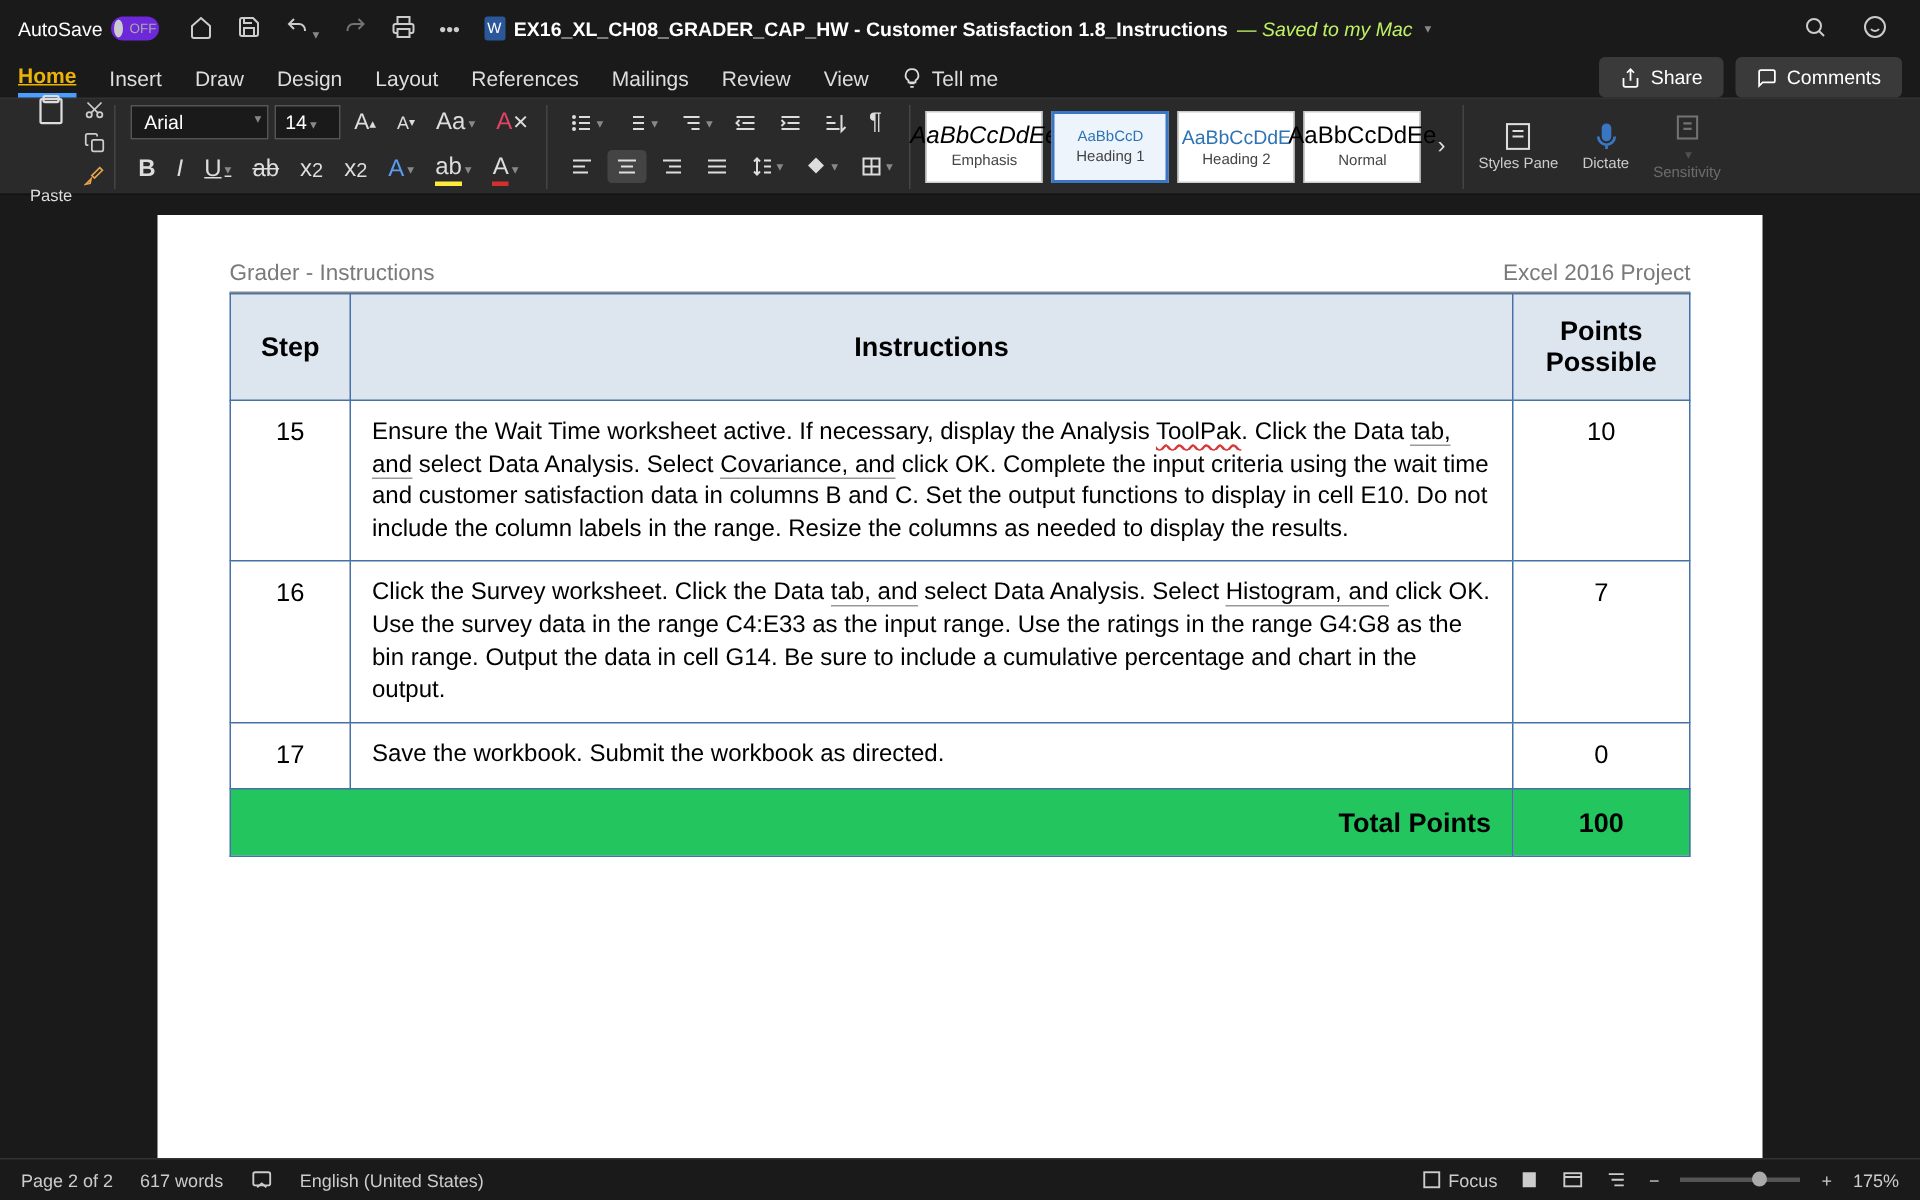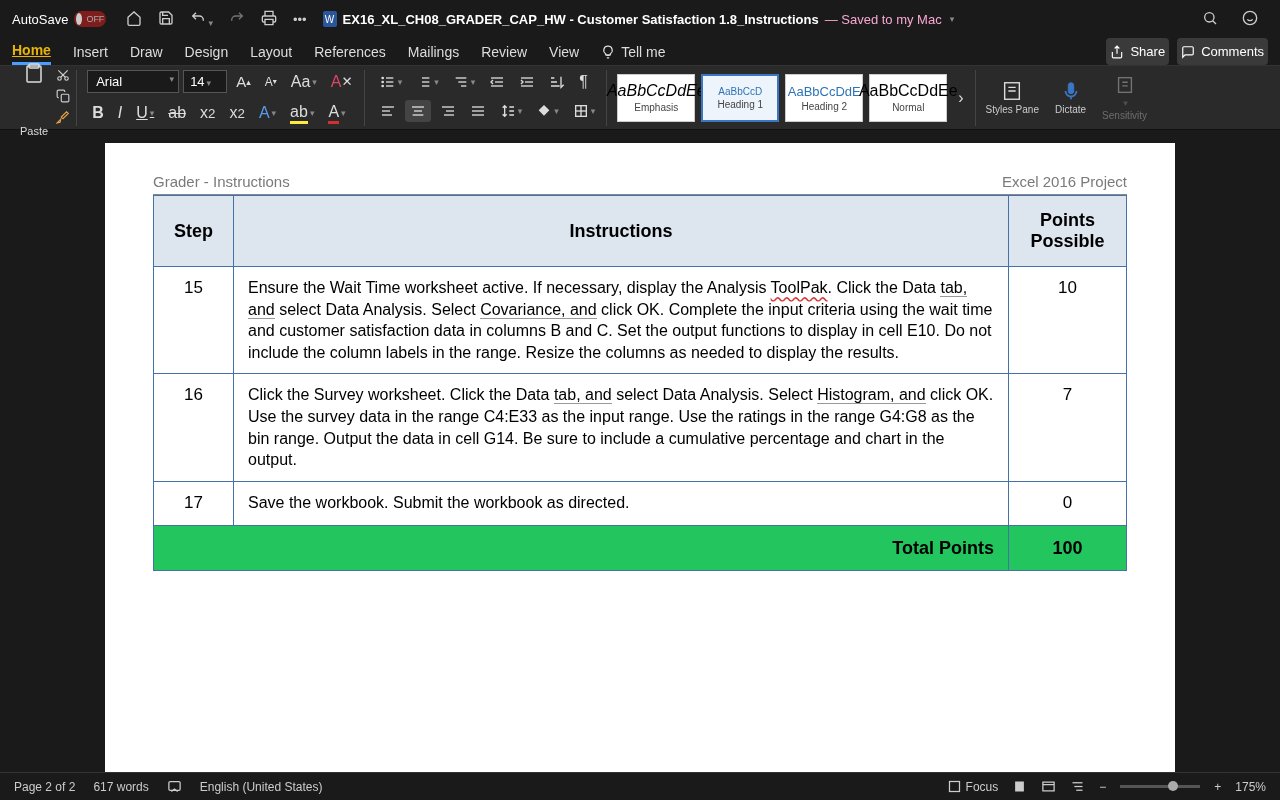--- a/index.html
+++ b/index.html
@@ -1,39 +1,39 @@
 <!DOCTYPE html>
 <html><head>
 <meta charset="utf-8">
 <style>
 * { margin: 0; padding: 0; box-sizing: border-box; }
 body { font-family: -apple-system, BlinkMacSystemFont, "Segoe UI", sans-serif; background: #1a1a1a; color: #fff; width: 1280px; height: 800px; overflow: hidden; position: relative; }
 
 
 .titlebar { height: 38px; background: #1a1a1a; display: flex; align-items: center; padding: 0 12px; font-size: 13px; }
 .autosave { display: flex; align-items: center; gap: 6px; margin-right: 12px; }
-.autosave-toggle { width: 32px; height: 16px; background: #7f1d1d; border-radius: 8px; display: flex; align-items: center; padding: 2px; }
+.autosave-toggle { width: 32px; height: 16px; background: #6d28d9; border-radius: 8px; display: flex; align-items: center; padding: 2px; }
 .autosave-knob { width: 12px; height: 12px; background: #ccc; border-radius: 50%; }
 .autosave-off { font-size: 9px; color: #aaa; margin-left: 4px; }
 .qat-icon { color: #ccc; margin: 0 8px; cursor: pointer; }
 .qat-icon svg { width: 16px; height: 16px; }
 .doc-title { margin-left: 8px; display: flex; align-items: center; gap: 6px; }
 .doc-icon { width: 14px; height: 16px; background: #2b579a; border-radius: 2px; display: inline-flex; align-items: center; justify-content: center; font-size: 10px; }
 .doc-name { font-weight: 600; color: #fff; }
-.doc-status { color: #f9a8d4; }
+.doc-status { color: #bef264; font-style: italic; }
 .spacer { flex: 1; }
 .titlebar-right .qat-icon { margin: 0 10px; }
 
 
 .tabs { height: 28px; background: #1a1a1a; display: flex; align-items: center; padding: 0 12px; gap: 22px; border-bottom: 1px solid #333; }
 .tab { font-size: 14px; color: #ddd; cursor: pointer; padding: 4px 0; }
 .tab.active { color: #eab308; border-bottom: 3px solid #4a9eff; font-weight: 600; text-decoration: underline; }
 .tab-tell { display: flex; align-items: center; gap: 6px; }
 .tab-right { margin-left: auto; display: flex; gap: 8px; }
-.tab-btn { background: #3a3a3a; padding: 6px 4px; border-radius: 4px; font-size: 13px; display: flex; align-items: center; gap: 6px; cursor: pointer; }
+.tab-btn { background: #3a3a3a; padding: 6px 14px; border-radius: 4px; font-size: 13px; display: flex; align-items: center; gap: 6px; cursor: pointer; }
 
 
 .ribbon { height: 64px; background: #2a2a2a; display: flex; align-items: center; padding: 4px 10px; gap: 4px; border-bottom: 1px solid #111; }
 .ribbon-group { display: flex; align-items: center; gap: 4px; padding: 0 6px; border-right: 1px solid #444; height: 56px; }
 .paste-btn { display: flex; flex-direction: column; align-items: center; gap: 2px; cursor: pointer; padding: 2px 4px;}
 .paste-btn svg { width: 24px; height: 28px; }
 .paste-label { font-size: 11px; color: #ddd; margin-top: 36px; }
 .mini-col { display: flex; flex-direction: column; gap: 3px; }
 .mini-icon { color: #ccc; cursor: pointer; }
 .mini-icon svg { width: 14px; height: 14px; }

